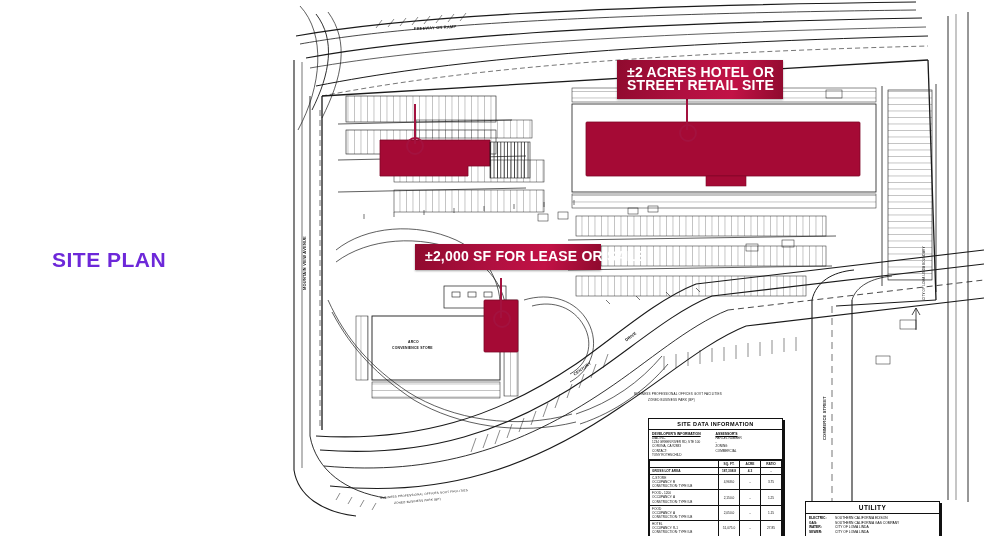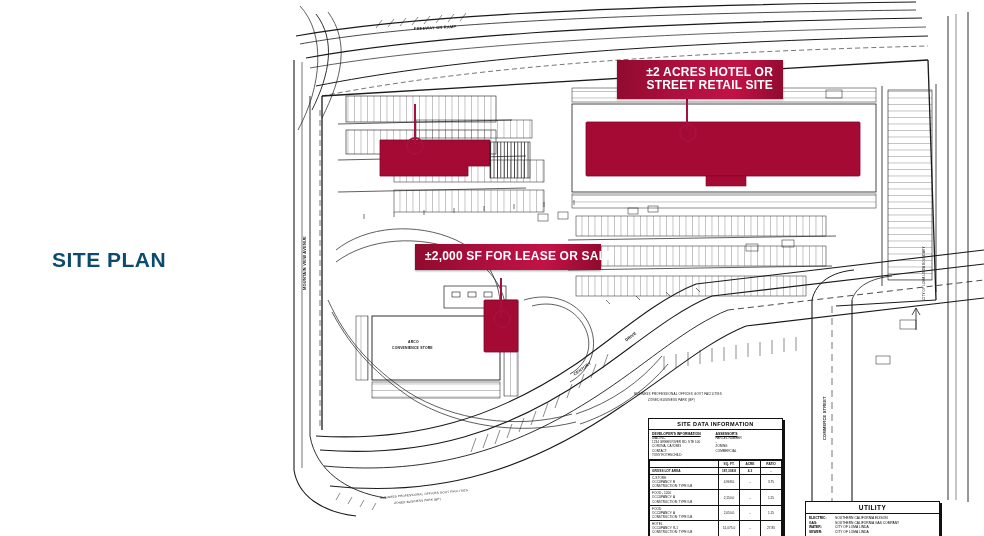--- a/index.html
+++ b/index.html
@@ -5,34 +5,34 @@
   html,body{margin:0;padding:0;background:#ffffff;}
   body{width:984px;height:536px;overflow:hidden;position:relative;
        font-family:"Liberation Sans",sans-serif;}
 
   #root{position:absolute;left:0;top:0;width:984px;height:536px;background:#fff;}
 
   
   .title{
     position:absolute;left:52px;top:248px;
     font-size:21px;font-weight:700;letter-spacing:.5px;
-    color:#0c4a6e;font-family:"Liberation Sans",sans-serif;
+    color:#6d28d9;font-family:"Liberation Sans",sans-serif;
     white-space:nowrap;
   }
 
   
   .plan{position:absolute;left:276px;top:0;width:708px;height:536px;}
   .plan svg{display:block;}
 
   
   .callout{
     position:absolute;
     background:linear-gradient(100deg,#8F0A2E 0%,#B01040 42%,#C21246 70%,#8F0A2E 100%);
-    color:#fff;text-align:right;
-    font-weight:700;font-size:12px;line-height:13px;
+    color:#fff;text-align:left;
+    font-weight:700;font-size:14px;line-height:13px;
     letter-spacing:.2px;
     padding:6px 10px 7px 10px;
     box-shadow:0 1px 2px rgba(0,0,0,.35);
     font-family:"Liberation Sans",sans-serif;
     white-space:nowrap;
   }
   .callout .l2{display:block;}
   #callout-1{left:333px;top:70px;width:160px;}
   #callout-2{left:617px;top:60px;width:146px;}
   #callout-3{left:415px;top:244px;width:166px;}

